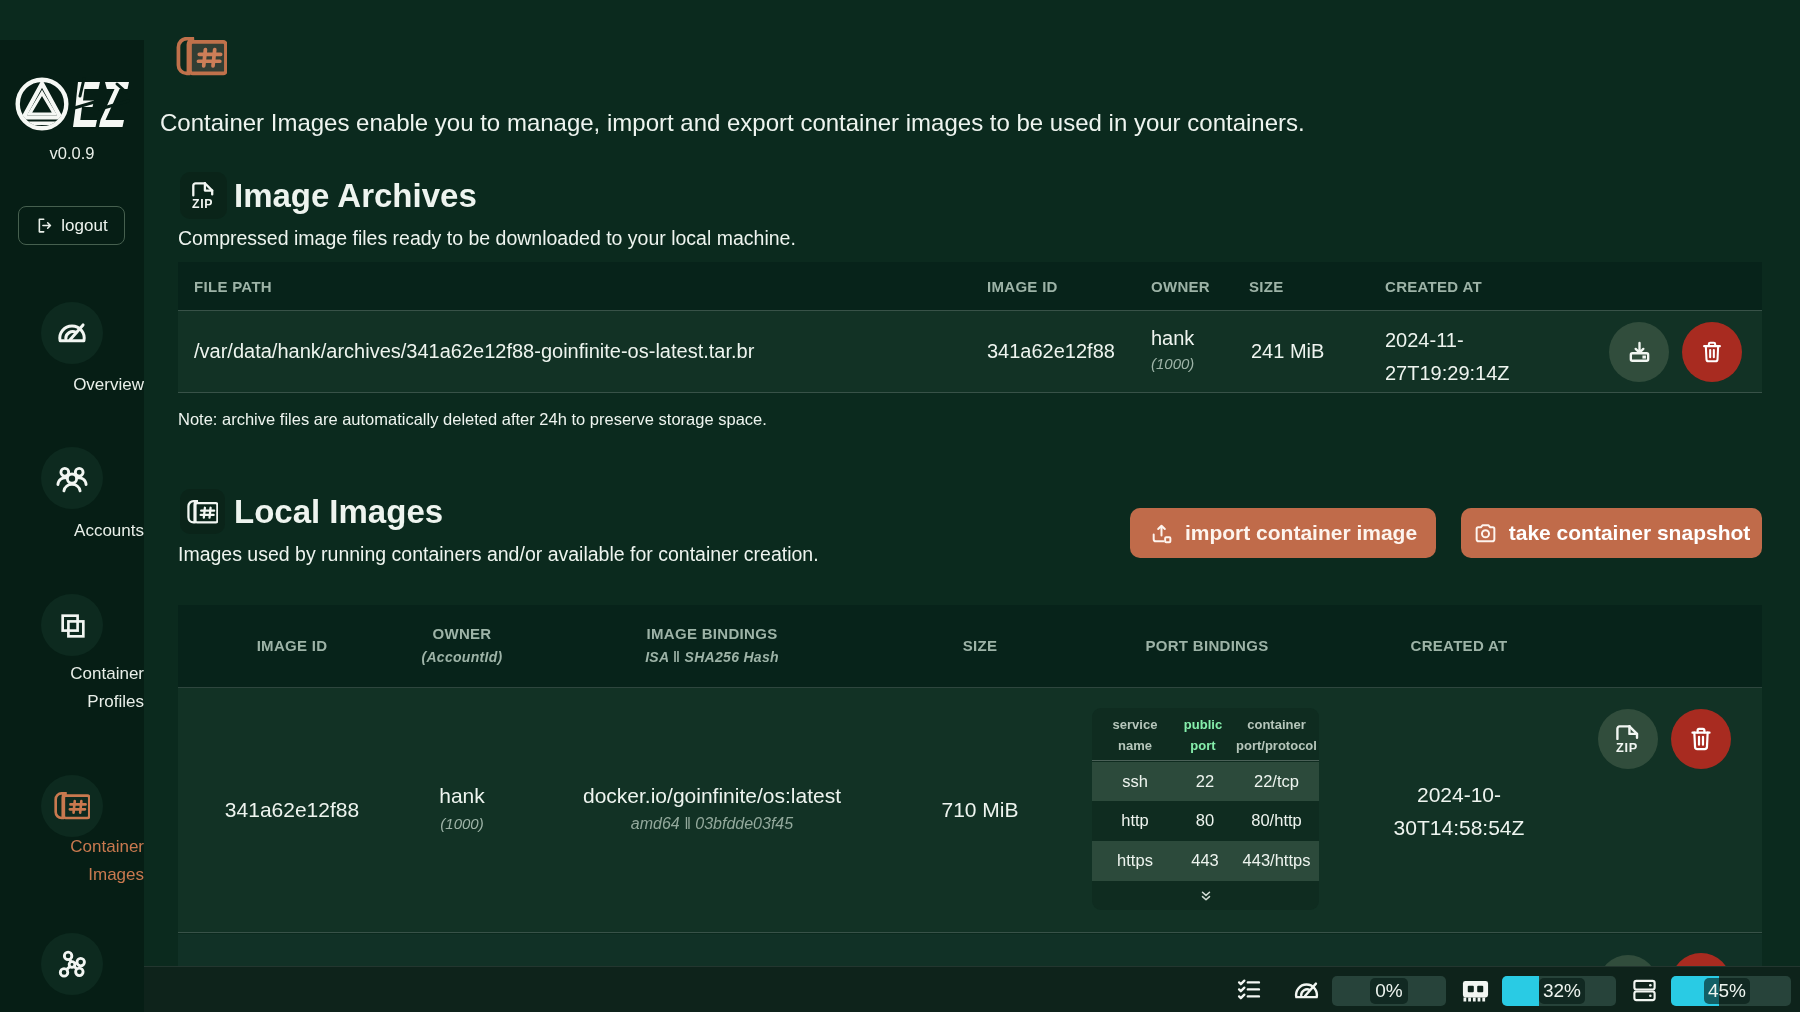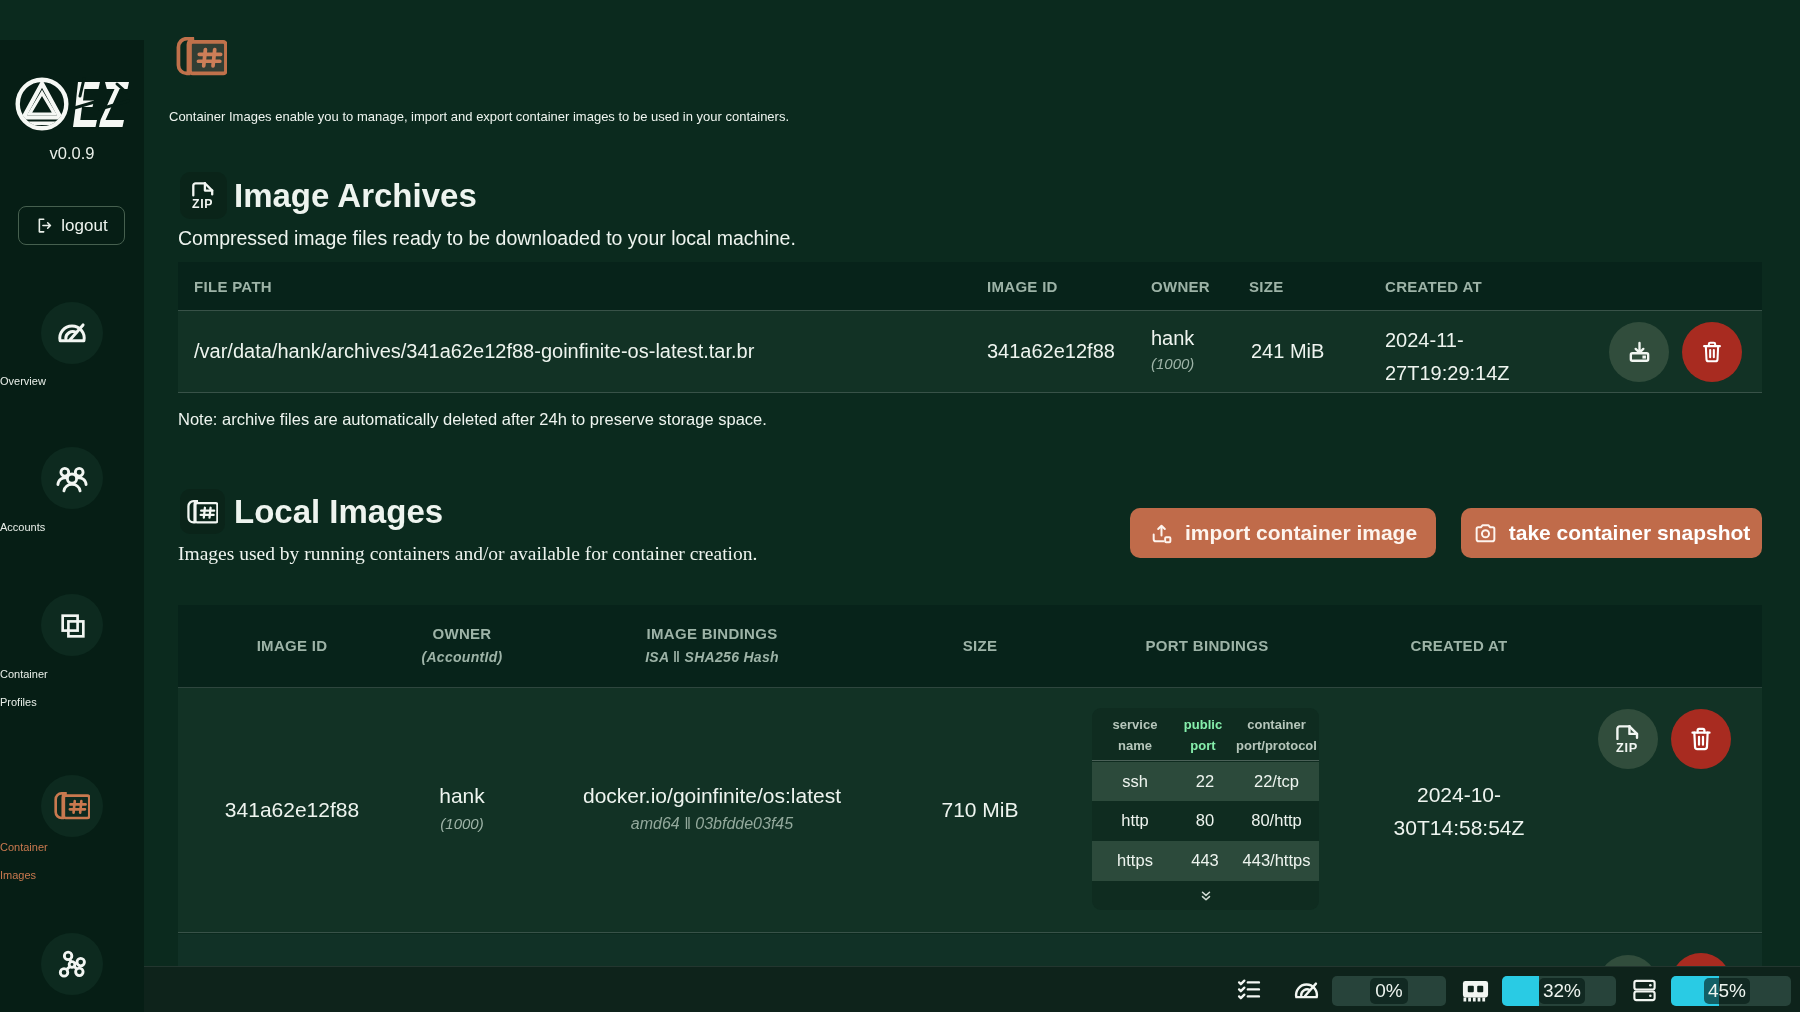--- a/index.html
+++ b/index.html
@@ -6,21 +6,21 @@
   html,body { width:1800px; height:1012px; overflow:hidden; background:#0b2a1e;
     font-family:"Liberation Sans", sans-serif; color:#eef4ef; }
   #page { position:relative; width:1800px; height:1012px; }
   .abs { position:absolute; }
   svg { display:block; }
 
   
   #sidebar { left:0; top:0; width:144px; height:1012px; background:#061e15; z-index:5;margin-top:40px; }
   .navcirc { position:absolute; width:62px; height:62px; border-radius:50%; background:#0d2a1f;
     left:41px; display:flex; align-items:center; justify-content:center; }
-  .navlbl { position:absolute; width:144px; text-align:left; font-size:11px; color:#e9efe9; }
+  .navlbl { position:absolute; width:144px; text-align:right; font-size:17px; color:#e9efe9; }
   .navlbl.act { color:#c9794f; }
 
   
   .muted { color:#9db3a7; }
   .hdr { font-size:15px; font-weight:bold; color:#9db3a7; letter-spacing:.3px; }
   .circle { position:absolute; border-radius:50%; display:flex; align-items:center; justify-content:center; }
   .c-dl { background:#314d3c; }
   .c-rm { background:#a82b20; }
 
   .cell { position:absolute; text-align:center; }
@@ -121,21 +121,21 @@
     <div class="navlbl" style="top:976px;">Mappings</div>
   </div>
 
   <svg class="abs" style="left:176px; top:37px;" width="51" height="39" viewBox="0 0 30 23" fill="none" stroke="#c0714b" stroke-width="2.2">
     <rect x="8.2" y="2.9" width="21.2" height="18.6" rx="1.6" fill="#333e34"></rect>
     <path d="M10.6 1 H6.3 C3.6 1 1.4 3.2 1.4 6 V16.6 C1.4 19.3 3.6 21.5 6.3 21.5 H7.3 V4.4 C7.3 2.7 8.7 1.3 10.6 1 Z"></path>
     <g stroke="#cd7e58" stroke-linecap="round">
         <path d="M17.3 7.4 L16.3 17 M22.8 7.4 L21.8 17 M13.7 10.2 H26.3 M13.2 14.3 H25.8"></path>
       </g>
   </svg>
-  <div class="abs" style="left:169px; top:109px; font-size:13px;text-align:right;">Container Images enable you to manage, import and export container images to be used in your containers.</div>
+  <div class="abs" style="left:160px; top:109px; font-size:24px;text-align:right;">Container Images enable you to manage, import and export container images to be used in your containers.</div>
 
   <div class="abs" style="left:180px; top:172px; width:47px; height:47px; border-radius:10px; background:#0a2419; display:flex; align-items:center; justify-content:center;">
     <svg width="24" height="27" viewBox="0 0 24 27" fill="none" stroke="#f2f6f2" stroke-width="2.3" stroke-linecap="round" stroke-linejoin="round">
       <path d="M12.9 1.3 H3.6 C2.3 1.3 1.3 2.3 1.3 3.6 V13.4"></path>
       <path d="M12.9 1.3 V8.6 H20.2"></path>
       <path d="M12.9 1.3 L20.2 8.6 V12.4"></path>
       <text x="0" y="25.6" font-size="12.3" font-weight="bold" letter-spacing="0.7" font-family="Liberation Sans" fill="#f2f6f2" stroke="none">ZIP</text>
     </svg>
   </div>
   <div class="abs" style="left:234px; top:177px; font-size:33px; font-weight:bold;">Image Archives</div>
@@ -176,21 +176,21 @@
   <div class="abs" style="left:180px; top:489px; width:45px; height:45px; border-radius:10px; background:#0a2419; display:flex; align-items:center; justify-content:center;">
     <svg width="31" height="24" viewBox="0 0 30 23" fill="none" stroke="#f2f6f2" stroke-width="2.2">
       <rect x="8.2" y="2.9" width="21.2" height="18.6" rx="1.6"></rect>
       <path d="M10.6 1 H6.3 C3.6 1 1.4 3.2 1.4 6 V16.6 C1.4 19.3 3.6 21.5 6.3 21.5 H7.3 V4.4 C7.3 2.7 8.7 1.3 10.6 1 Z"></path>
       <g stroke-linecap="round">
           <path d="M17.3 7.4 L16.3 17 M22.8 7.4 L21.8 17 M13.7 10.2 H26.3 M13.2 14.3 H25.8"></path>
         </g>
     </svg>
   </div>
   <div class="abs" style="left:234px; top:493px; font-size:33px; font-weight:bold;">Local Images</div>
-  <div class="abs" style="left:178px; top:543px; font-size:19.5px;font-family:Liberation Serif, serif;">Images used by running containers and/or available for container creation.</div>
+  <div class="abs" style="left:178px; top:543px; font-size:19.5px;">Images used by running containers and/or available for container creation.</div>
 
   <div class="abs" style="left:1130px; top:508px; width:306px; height:50px; background:#c06b4a; border-radius:10px; display:flex; align-items:center; justify-content:center; gap:11px;">
     <svg width="25" height="25" viewBox="0 0 24 24" fill="none" stroke="#fdf4ee" stroke-width="1.9" stroke-linecap="round" stroke-linejoin="round">
       <path d="M12 14 V4.5 M12 4.5 L8.8 7.7 M12 4.5 L15.2 7.7"></path>
       <path d="M4.5 13 V17.5 C4.5 18.6 5.4 19.5 6.5 19.5 H14"></path>
       <rect x="15.5" y="15.5" width="5" height="5" rx="1"></rect>
     </svg>
     <span style="font-size:21px; font-weight:bold; color:#fdf4ee;">import container image</span>
   </div>
   <div class="abs" style="left:1461px; top:508px; width:301px; height:50px; background:#c06b4a; border-radius:10px; display:flex; align-items:center; justify-content:center; gap:11px;">

